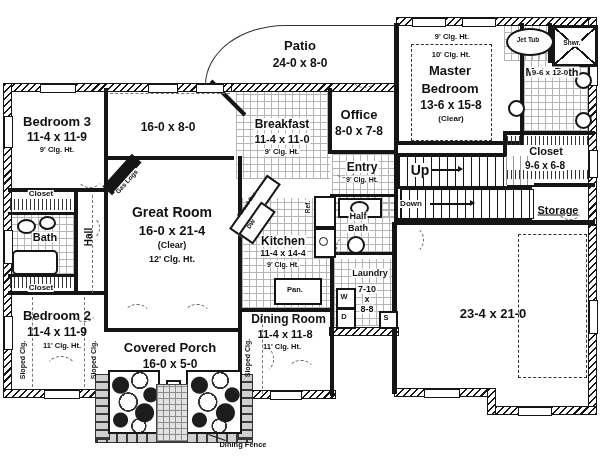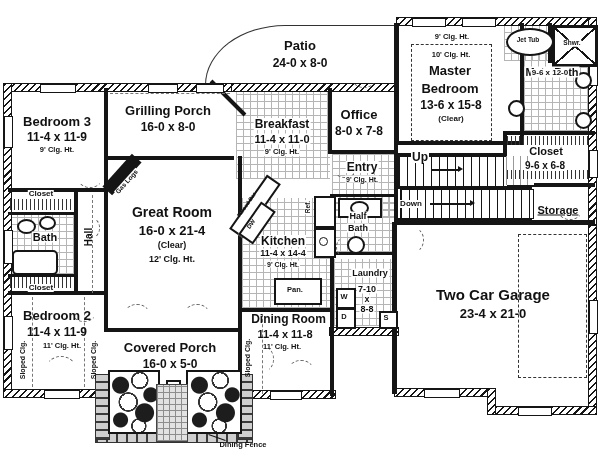--- a/index.html
+++ b/index.html
@@ -200,21 +200,20 @@
   <div class="lbl wbg" style="left:45px;top:237px;font-size:11px;">Bath</div>
   <div class="lbl wbg" style="left:41px;top:288px;font-size:8px;">Closet</div>
   <div class="lbl v" style="left:89px;top:237px;font-size:10px;">Hall</div>
 
   <div class="lbl" style="left:57px;top:315px;font-size:13px;">Bedroom 2</div>
   <div class="lbl" style="left:57px;top:332px;font-size:12px;">11-4 x 11-9</div>
   <div class="lbl" style="left:62px;top:346px;font-size:7.5px;">11' Clg. Ht.</div>
   <div class="lbl v" style="left:22px;top:360px;font-size:7px;">Sloped Clg.</div>
   <div class="lbl v" style="left:93px;top:360px;font-size:7px;">Sloped Clg.</div>
 
-  <div class="lbl" style="left:168px;top:110px;font-size:13px;">Grilling Porch</div>
   <div class="lbl" style="left:168px;top:127px;font-size:12px;">16-0 x 8-0</div>
 
   <div class="lbl" style="left:300px;top:45px;font-size:13px;">Patio</div>
   <div class="lbl" style="left:300px;top:63px;font-size:12px;">24-0 x 8-0</div>
 
   <div class="lbl wbg" style="left:282px;top:124px;font-size:12px;">Breakfast</div>
   <div class="lbl wbg" style="left:282px;top:139px;font-size:11px;">11-4 x 11-0</div>
   <div class="lbl wbg" style="left:282px;top:152px;font-size:7.5px;">9' Clg. Ht.</div>
 
   <div class="lbl" style="left:359px;top:114px;font-size:13px;">Office</div>
@@ -259,24 +258,23 @@
   <div class="lbl wbg" style="left:572px;top:43px;font-size:6.5px;">Shwr.</div>
 
   <div class="lbl wbg" style="left:552px;top:72px;font-size:11px;">Mstr. Bath</div>
   <div class="lbl wbg" style="left:550px;top:73px;font-size:8px;">9-6 x 12-0</div>
 
   <div class="lbl wbg" style="left:546px;top:151px;font-size:11px;">Closet</div>
   <div class="lbl wbg" style="left:545px;top:166px;font-size:10px;">9-6 x 6-8</div>
 
   <div class="lbl" style="left:558px;top:210px;font-size:11px;text-decoration:underline;">Storage</div>
 
-  <div class="lbl" style="left:493px;top:294px;font-size:15px;">Two Car Garage</div>
   <div class="lbl" style="left:493px;top:313px;font-size:13px;">23-4 x 21-0</div>
 
-  <div class="lbl wbg" style="left:420px;top:157px;font-size:12px;">Up</div>
+  <div class="lbl wbg" style="left:420px;top:170px;font-size:14px;">Up</div>
   <div class="aline" style="left:432px;top:169px;width:26px;"></div>
   <div class="ahead" style="left:458px;top:166px;"></div>
   <div class="lbl wbg" style="left:411px;top:204px;font-size:8px;">Down</div>
   <div class="aline" style="left:430px;top:203px;width:40px;"></div>
   <div class="ahead" style="left:470px;top:200px;"></div>
 
   <div class="lbl v wbg" style="left:308px;top:207px;font-size:6.5px;">Ref.</div>
   <div class="lbl" style="left:295px;top:290px;font-size:7.5px;">Pan.</div>
   <div class="lbl" style="left:344px;top:297px;font-size:7.5px;">W</div>
   <div class="lbl" style="left:344px;top:317px;font-size:7.5px;">D</div>

